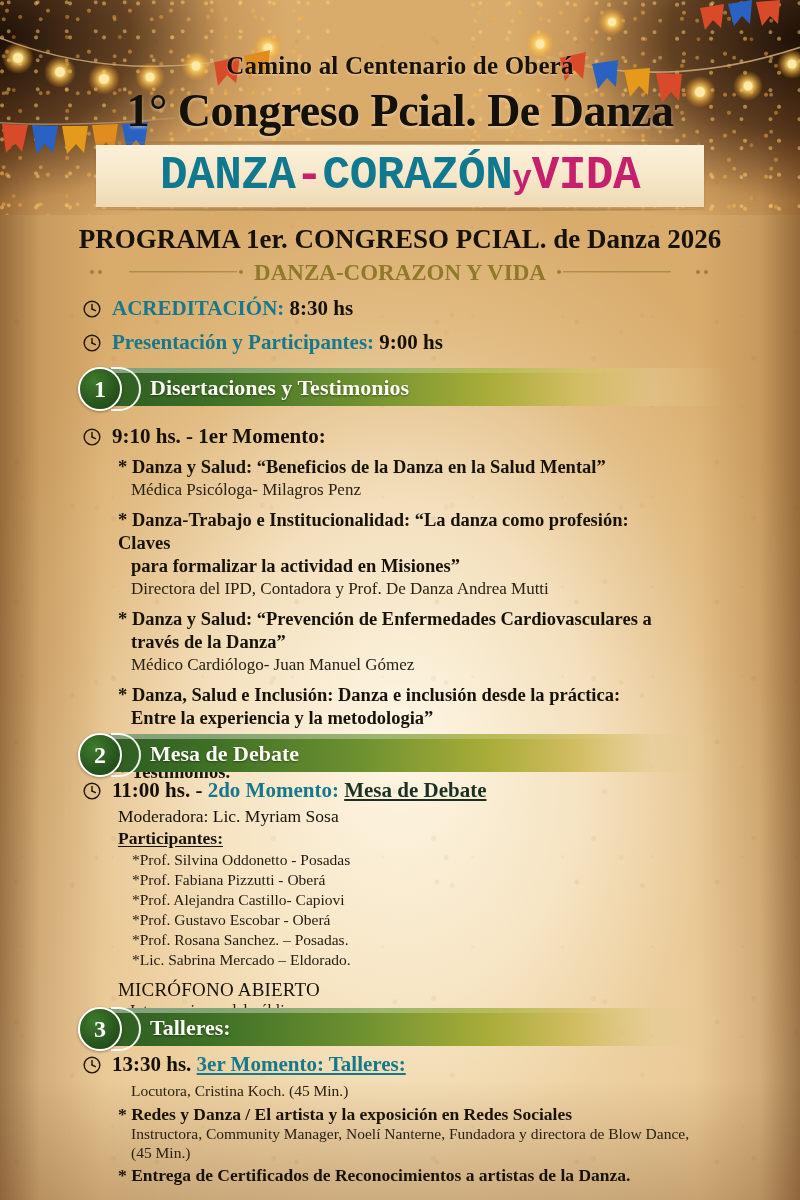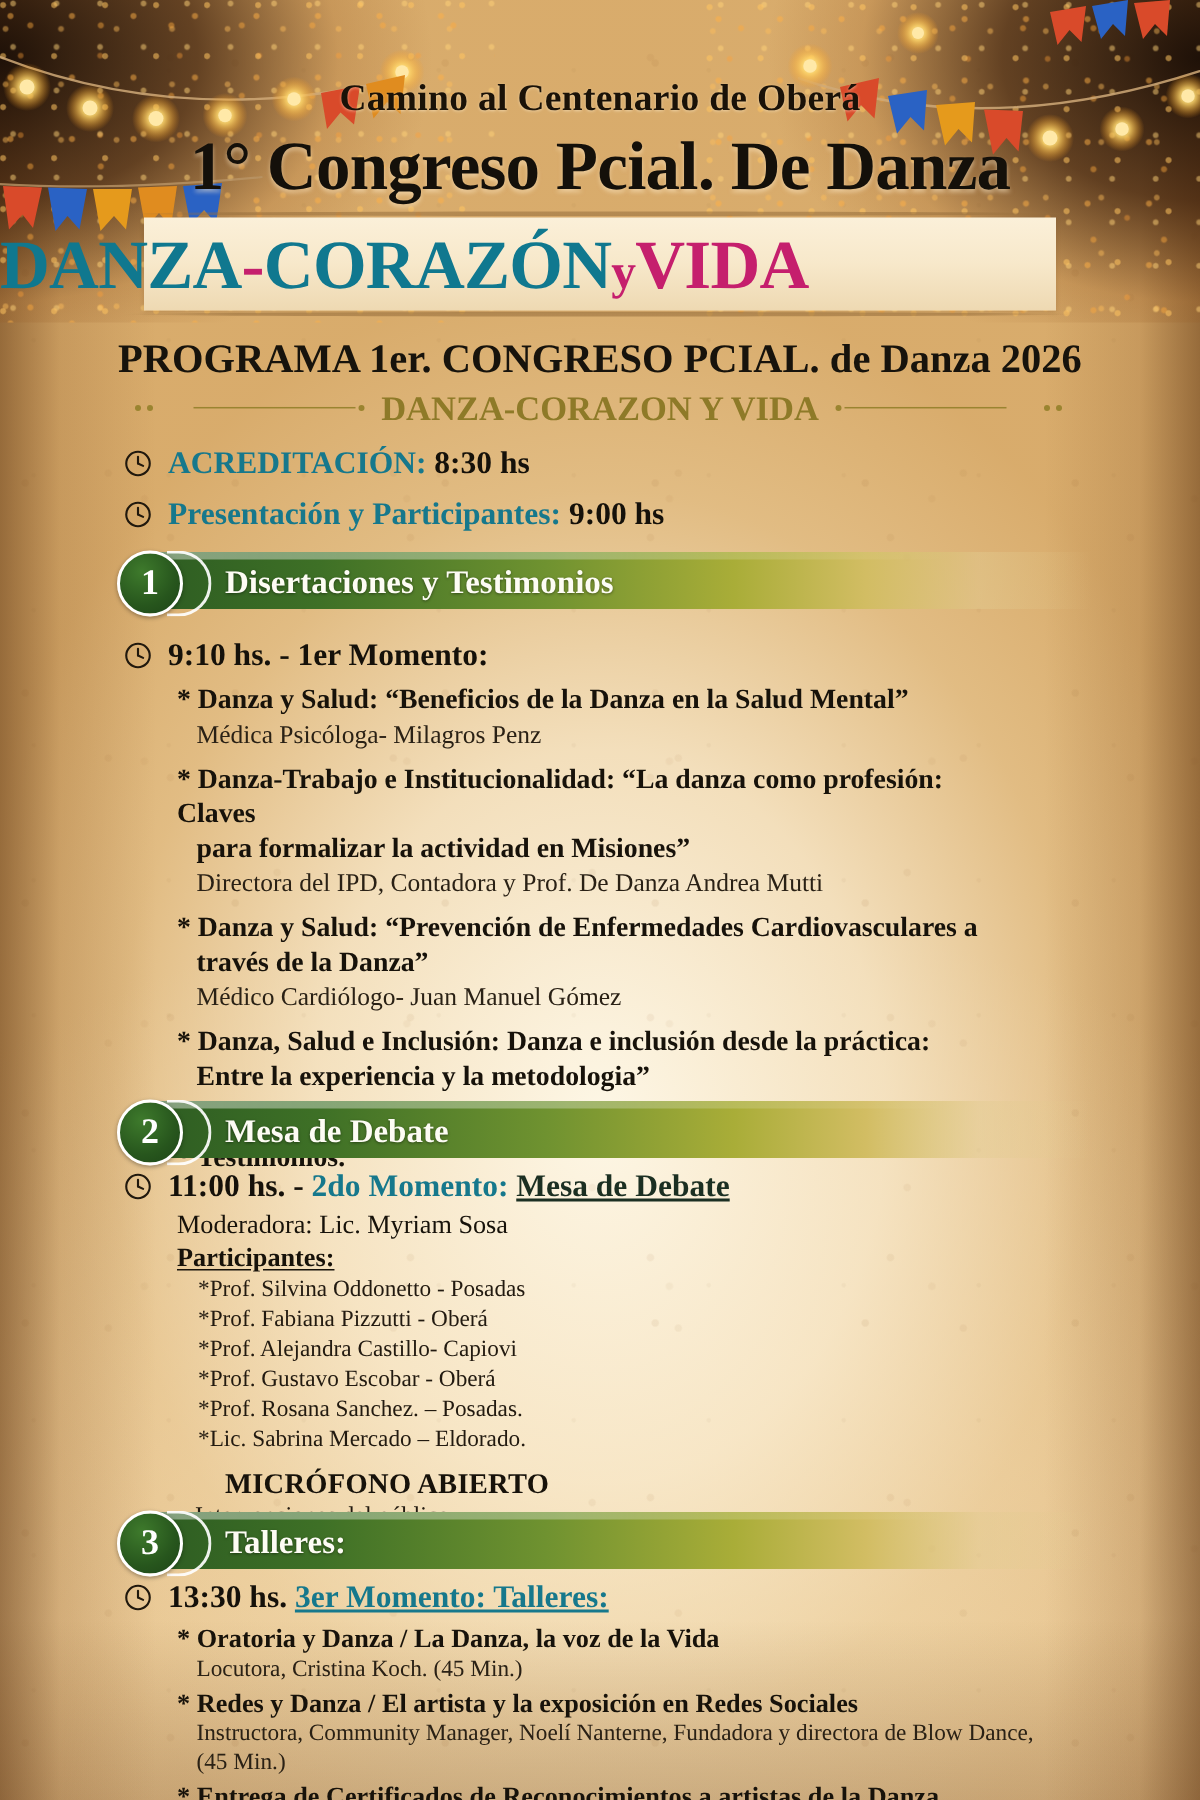--- a/index.html
+++ b/index.html
@@ -84,22 +84,22 @@
     background:linear-gradient(180deg,#fbf0d9 0%,#f7e8ca 50%,#eed9b2 100%);
     box-shadow:0 1px 3px rgba(120,80,40,.25);
   }
   .ribbon:before,.ribbon:after{
     content:"";position:absolute;left:-14px;right:-14px;height:3px;
     background:linear-gradient(90deg,rgba(150,110,60,0) 0%,rgba(150,110,60,.55) 12%,rgba(150,110,60,.55) 88%,rgba(150,110,60,0) 100%);
   }
   .ribbon:before{top:-4px;border-radius:50%;}
   .ribbon:after{bottom:-4px;border-radius:50%;}
   .subtitle{
-    position:absolute;left:0;right:0;top:150px;text-align:left;z-index:7;
-    font-size:46px;font-weight:bold;letter-spacing:-.5px;white-space:nowrap;
+    position:absolute;left:0;right:0;top:150px;text-align:center;z-index:7;
+    font-size:46px;font-weight:bold;letter-spacing:-.5px;white-space:nowrap;font-family:Liberation Mono, monospace;
   }
   .subtitle .tealw{color:#10788f;}
   .subtitle .magw{color:#c51f6d;}
   .subtitle .smally{font-size:33px;color:#c51f6d;}
 
   
   .progtitle{
     position:absolute;left:0;right:0;top:224px;text-align:center;z-index:6;
     font-size:27px;font-weight:bold;color:#17130c;
   }
@@ -190,21 +190,21 @@
   .list3 .it .line{font-size:17.5px;}
   .list3 .it .who{font-size:15.5px;line-height:1.2;}
 
   
   .mesa{position:absolute;left:118px;top:806px;z-index:6;color:#16120b;width:560px;}
   .mesa .mod{font-size:17.5px;font-weight:bold;color:#17120a;}
   .mesa .mod span{font-weight:normal;}
   .mesa .parthead{font-size:17.5px;font-weight:bold;text-decoration:underline;text-underline-offset:2px;color:#17120a;margin-top:1px;}
   .mesa .plist{margin-top:1px;padding-left:14px;}
   .mesa .plist div{font-size:15.5px;line-height:1.29;color:#221a10;}
-  .mesa .mic{font-size:19px;font-weight:bold;color:#17120a;margin-top:9px;letter-spacing:.2px;margin-left:32px;}
+  .mesa .mic{font-size:19px;font-weight:normal;color:#17120a;margin-top:9px;letter-spacing:.2px;}
   .mesa .micsub{font-size:16px;color:#221a10;padding-left:12px;margin-top:1px;}
   .mesa .recreo{font-size:18px;font-weight:bold;color:#17120a;margin-top:6px;letter-spacing:.2px;}
 </style>
 </head>
 <body>
 
 <div id="poster">
 
   <div class="topband">
     <div class="sparkL"></div>
@@ -416,21 +416,20 @@
       <line x1="12" y1="12" x2="12" y2="6.6" stroke="#20180d" stroke-width="1.7" stroke-linecap="round"></line>
       <line x1="12" y1="12" x2="16.1" y2="13.9" stroke="#20180d" stroke-width="1.7" stroke-linecap="round"></line>
     </svg>
     <div class="mtxt">
       <span class="val-dark">13:30 hs.  </span><span class="u-uline2">3er Momento: Talleres:</span>
     </div>
   </div>
 
   <div class="items list3">
     <div class="it">
-      <div class="line">* Oratoria y Danza / La Danza, la voz de la Vida</div>
       <div class="who">Locutora, Cristina Koch. (45 Min.)</div>
     </div>
     <div class="it">
       <div class="line">* Redes y Danza / El artista y la exposición en Redes Sociales</div>
       <div class="who">Instructora, Community Manager, Noelí Nanterne, Fundadora y directora de Blow Dance, (45 Min.)</div>
     </div>
     <div class="it">
       <div class="line">* Entrega de Certificados de Reconocimientos a artistas de la Danza.</div>
     </div>
   </div>

